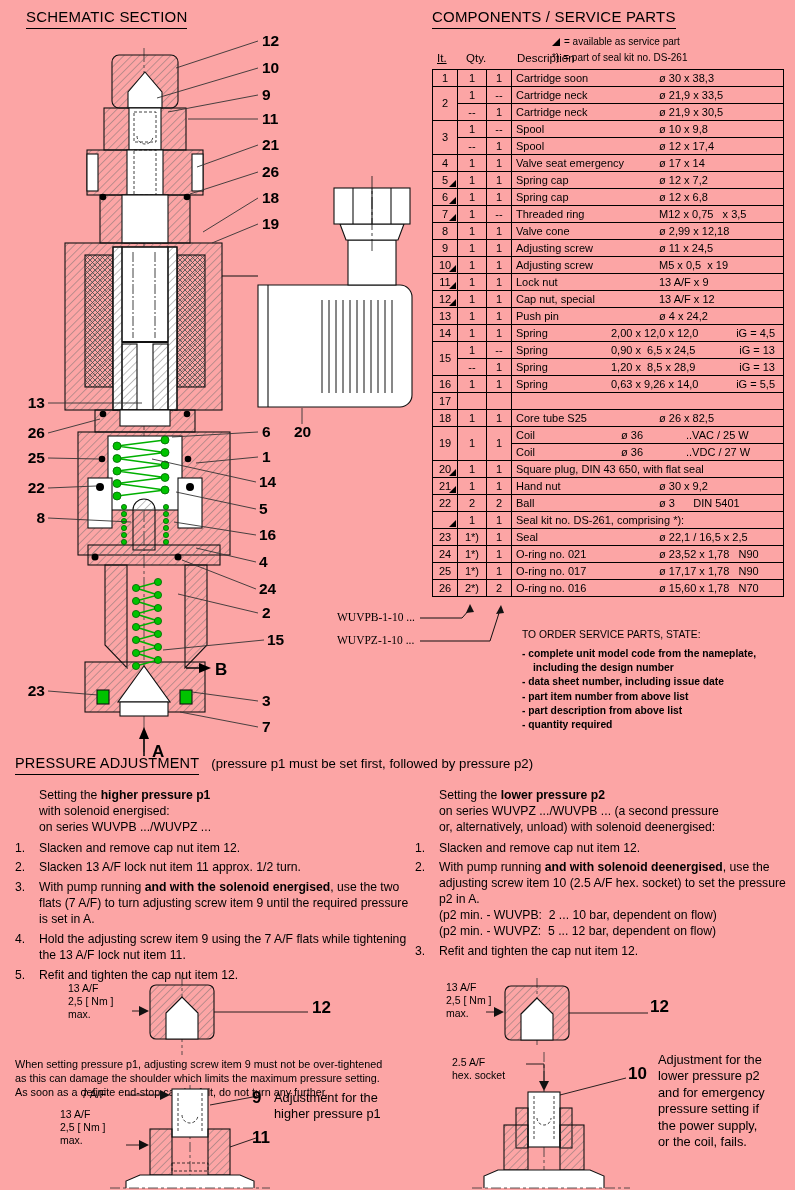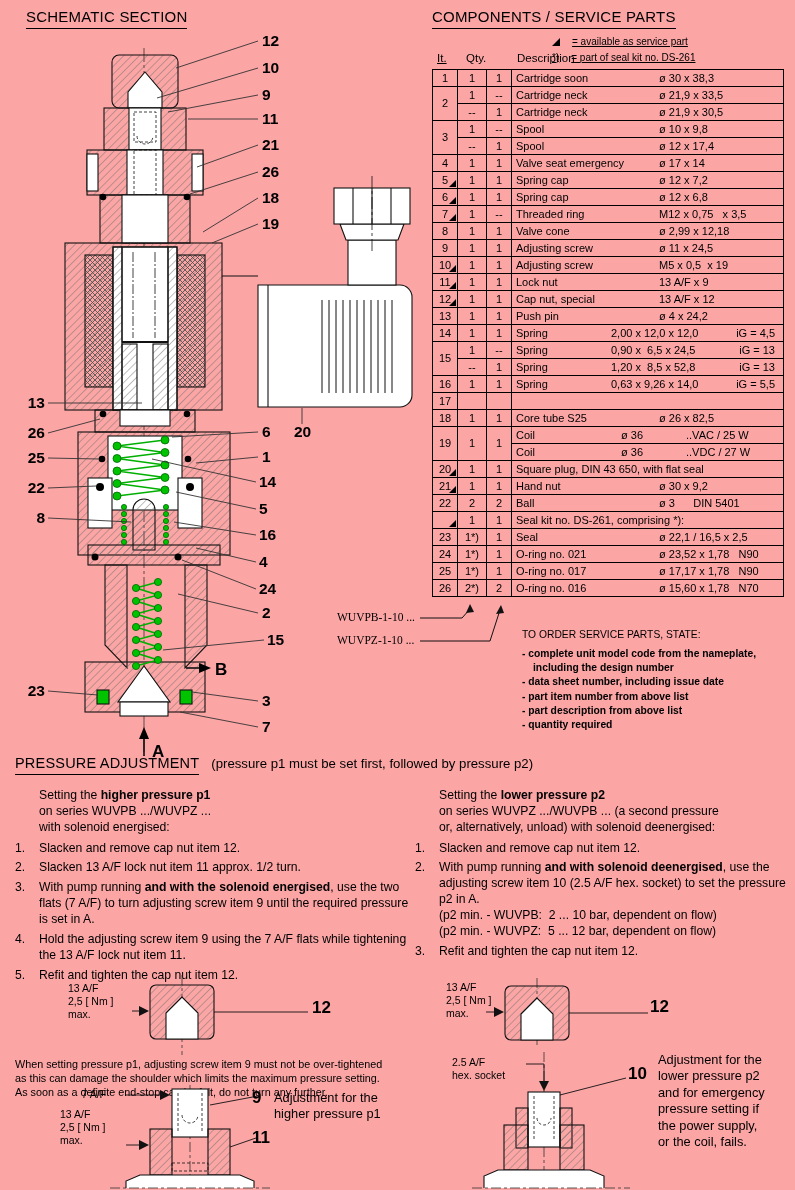--- a/index.html
+++ b/index.html
@@ -2,21 +2,21 @@
 <html><head>
 <meta charset="utf-8">
 <style>
   * { margin:0; padding:0; box-sizing:border-box; }
   body { background:#e8e8e8; font-family:"Liberation Sans", sans-serif; color:#000; }
   .page { position:relative; width:795px; height:1190px; background:#fca5a5; margin:0 auto; overflow:hidden; }
   .abs { position:absolute; }
   .sec-title { font-size:15px; letter-spacing:.2px; border-bottom:1.6px solid #000; padding-bottom:3px; display:inline-block; }
   
   .legend { font-size:10px; line-height:1.55; }
-  .legend-row { display:flex; align-items:center; gap:12px;text-decoration:underline; }
+  .legend-row { display:flex; align-items:center; gap:4px; }
   .tri { display:inline-block; width:0; height:0; border-left:8px solid transparent; border-bottom:8px solid #000; }
   .tri.sm { border-left-width:7px; border-bottom-width:7px; }
   .thead-lbl { font-size:11.5px; }
   table.parts { border-collapse:collapse; width:351px; table-layout:fixed; }
   table.parts td { border:1px solid #000; height:17px; font-size:11px; line-height:13px; padding:0 2px; overflow:hidden; }
   td.c-it { text-align:center; position:relative; }
   td.c-it .tri.sm { position:absolute; right:1px; bottom:1px; }
   td.c-q { text-align:center; }
   td.c-d { position:relative; padding-left:4px !important; }
   td.c-d .dim { position:absolute; left:147px; top:2px; white-space:pre; }
@@ -368,21 +368,21 @@
         </tr>
         <tr>
           <td class="c-it" rowspan="2"><span>15</span></td>
           <td class="c-q">1</td>
           <td class="c-q">--</td>
           <td class="c-d l-s"><span class="desc">Spring</span><span class="dim">0,90 x  6,5 x 24,5</span><span class="ig">iG = 13</span></td>
         </tr>
         <tr>
           <td class="c-q">--</td>
           <td class="c-q">1</td>
-          <td class="c-d l-s"><span class="desc">Spring</span><span class="dim">1,20 x  8,5 x 52,8</span><span class="ig">iG = 13</span></td>
+          <td class="c-d l-s"><span class="desc">Spring</span><span class="dim">1,20 x  8,5 x 28,9</span><span class="ig">iG = 13</span></td>
         </tr>
         <tr>
           <td class="c-it"><span>16</span></td>
           <td class="c-q">1</td>
           <td class="c-q">1</td>
           <td class="c-d l-s"><span class="desc">Spring</span><span class="dim">0,63 x 9,26 x 14,0</span><span class="ig">iG = 5,5</span></td>
         </tr>
         <tr>
           <td class="c-it"><span>17</span></td>
           <td class="c-q"></td>
@@ -479,22 +479,22 @@
   </div>
 
   <div class="abs pa-title-line" style="left:15px;top:755px;">
     <span class="sec-title" style="font-size:14.5px;">PRESSURE ADJUSTMENT</span>
     <span class="pa-sub" style="margin-left:8px;">(pressure p1 must be set first, followed by pressure p2)</span>
   </div>
 
   <div class="abs pa-col" style="left:15px;top:788px;width:394px;">
     <div class="pa-head">
       <div><span>Setting the </span><b>higher pressure p1</b></div>
+      <div>with solenoid energised:</div>
       <div>on series WUVPB .../WUVPZ ...</div>
-      <div>with solenoid energised:</div>
     </div>
     <div>
         <div class="step">
           <div class="n">1.</div>
           <div class="t"><span>Slacken and remove cap nut item 12.</span></div>
         </div>
         <div class="step">
           <div class="n">2.</div>
           <div class="t"><span>Slacken 13 A/F lock nut item 11 approx. 1/2 turn.</span></div>
         </div>

